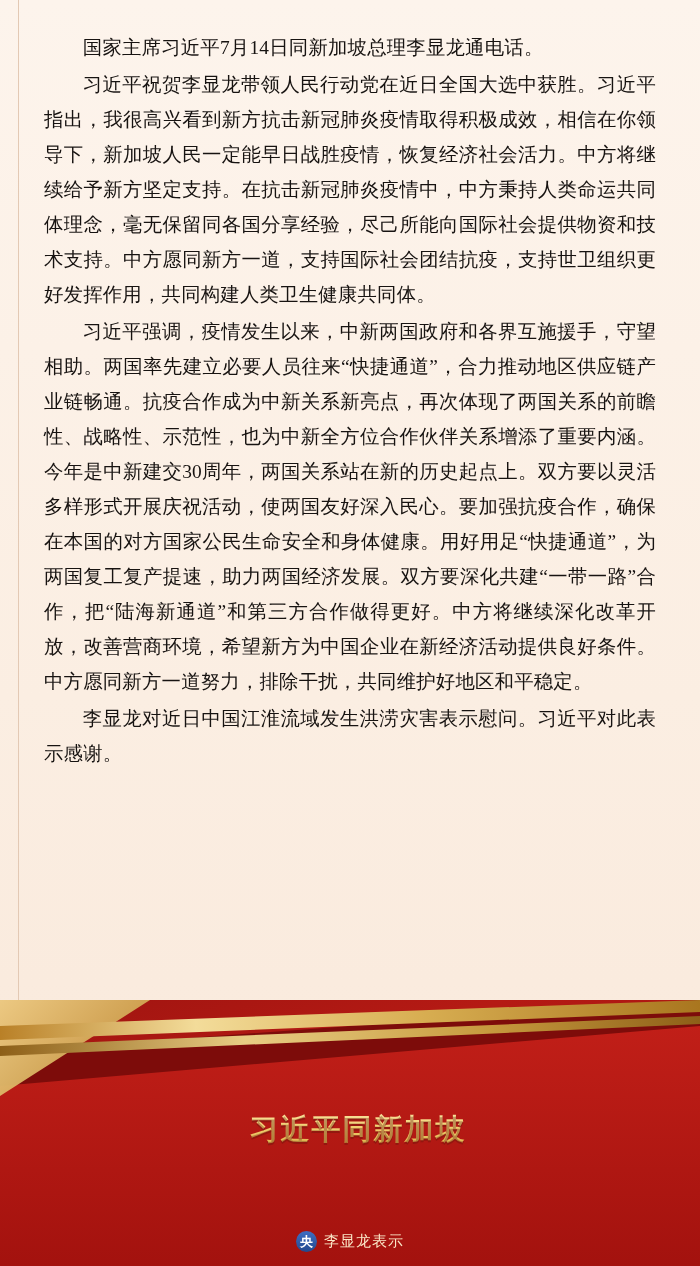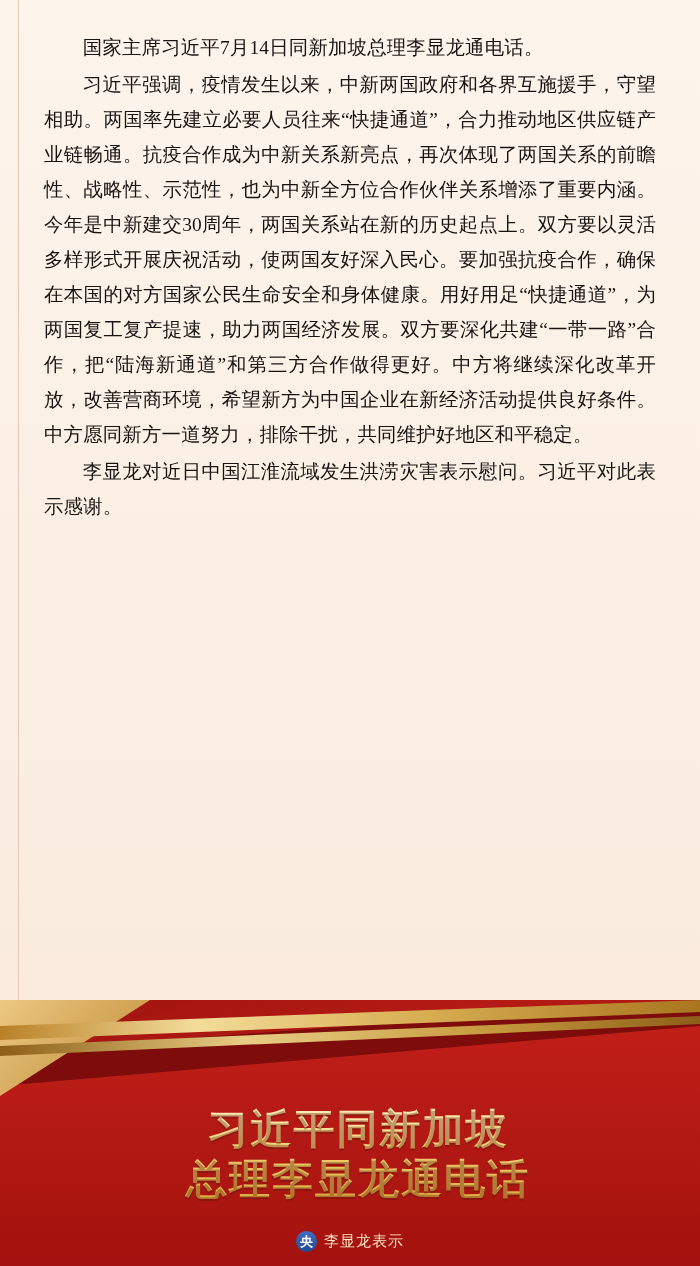--- a/index.html
+++ b/index.html
@@ -112,21 +112,21 @@
     opacity: 0.95;
   }
   .banner-title {
     position: absolute;
     left: 16px;
     right: 0;
     top: 104px;
     text-align: center;
     font-family: "Liberation Sans", "DejaVu Sans", sans-serif;
     font-weight: bold;
-    font-size: 41px;
+    font-size: 29px;
     line-height: 50px;
     letter-spacing: 2px;
     color: #f6d87e;
     background: linear-gradient(180deg, #fdf0bc 0%, #f2cf72 45%, #d8a83c 100%);
     -webkit-background-clip: text;
     background-clip: text;
     -webkit-text-fill-color: transparent;
     text-shadow: 0 2px 0 rgba(90,20,10,0.35);
   }
   .banner-title .line2 {
@@ -163,35 +163,35 @@
 </style>
 </head>
 <body>
 
 <div class="page">
 
   <div class="left-rule"></div>
 
   <div class="article">
     <p class="para first">国家主席习近平7月14日同新加坡总理李显龙通电话。</p>
+    <p class="para">习近平祝贺李显龙带领人民行动党在近日全国大选中获胜。习近平指出，我很高兴看到新方抗击新冠肺炎疫情取得积极成效，相信在你领导下，新加坡人民一定能早日战胜疫情，恢复经济社会活力。中方将继续给予新方坚定支持。在抗击新冠肺炎疫情中，中方秉持人类命运共同体理念，毫无保留同各国分享经验，尽己所能向国际社会提供物资和技术支持。中方愿同新方一道，支持国际社会团结抗疫，支持世卫组织更好发挥作用，共同构建人类卫生健康共同体。</p>
     <p class="para">习近平强调，疫情发生以来，中新两国政府和各界互施援手，守望相助。两国率先建立必要人员往来“快捷通道”，合力推动地区供应链产业链畅通。抗疫合作成为中新关系新亮点，再次体现了两国关系的前瞻性、战略性、示范性，也为中新全方位合作伙伴关系增添了重要内涵。今年是中新建交30周年，两国关系站在新的历史起点上。双方要以灵活多样形式开展庆祝活动，使两国友好深入民心。要加强抗疫合作，确保在本国的对方国家公民生命安全和身体健康。用好用足“快捷通道”，为两国复工复产提速，助力两国经济发展。双方要深化共建“一带一路”合作，把“陆海新通道”和第三方合作做得更好。中方将继续深化改革开放，改善营商环境，希望新方为中国企业在新经济活动提供良好条件。中方愿同新方一道努力，排除干扰，共同维护好地区和平稳定。</p>
     <p class="para">李显龙对近日中国江淮流域发生洪涝灾害表示慰问。习近平对此表示感谢。</p>
   </div>
 
   <div class="banner">
     <div class="banner-bg"></div>
     <div class="banner-dark-wedge"></div>
     <div class="banner-mid-wedge"></div>
     <div class="gold-corner"></div>
     <div class="gold-stripe-1"></div>
     <div class="gold-stripe-2"></div>
 
     <div class="banner-title">
       <span class="line1">习近平同新加坡</span>
-      <span class="line2">总理李显龙通电话</span>
     </div>
 
     <div class="credit">
       <span class="credit-logo">央</span>
       <span class="credit-text">李显龙表示</span>
     </div>
   </div>
 
 </div>
 

